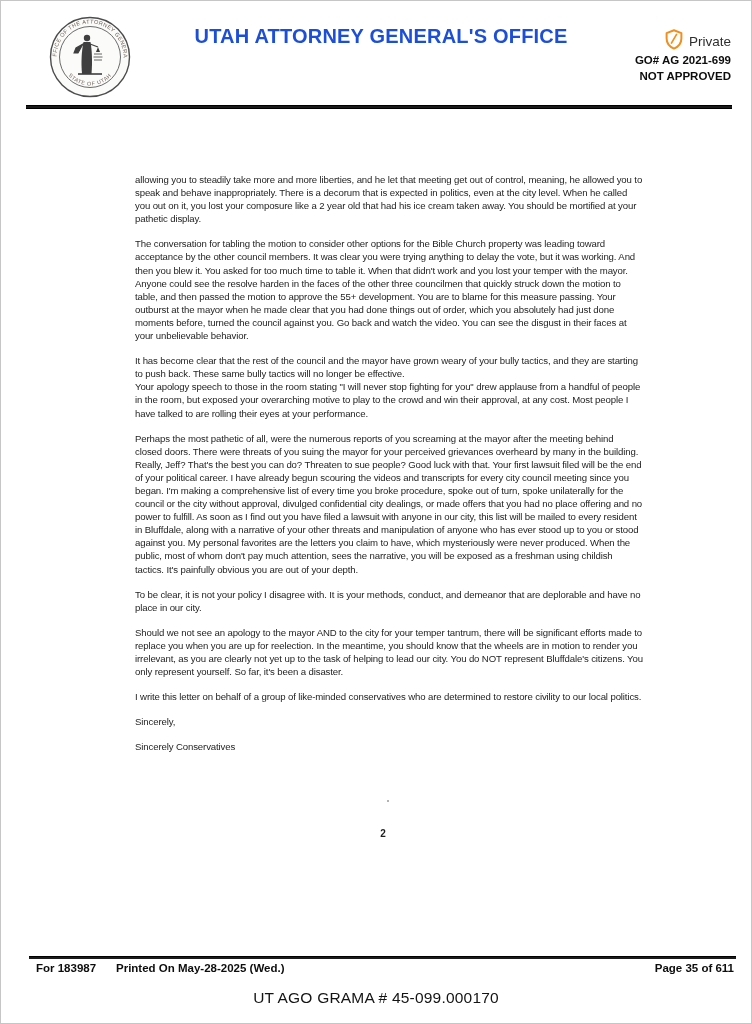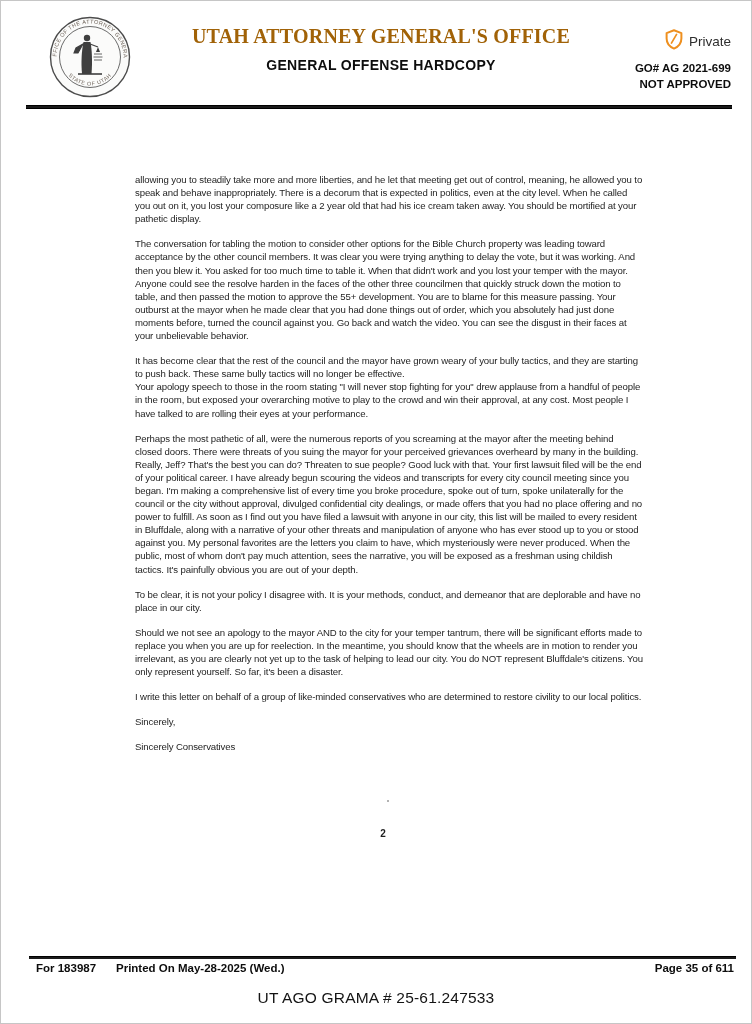--- a/index.html
+++ b/index.html
@@ -8,27 +8,27 @@
     width:750px;height:1022px;
     border:1px solid #c6c6c6;
     background:#ffffff;
     font-family:"Liberation Sans", sans-serif;
     color:#111;
     overflow:hidden;
   }
   
   .seal-wrap{position:absolute;left:46px;top:12px;width:86px;height:88px;}
   .title-block{position:absolute;left:140px;right:130px;top:24px;text-align:center;}
-  .agency-title{font-size:20px;font-weight:bold;letter-spacing:.2px;color:#a16207;margin:0 0 9px 0;font-family:Liberation Serif, serif;}
+  .agency-title{font-size:20px;font-weight:bold;letter-spacing:.2px;color:#1d4ed8;margin:0 0 9px 0;}
   .report-type{font-size:14px;font-weight:bold;letter-spacing:.3px;color:#0d0d0d;margin:0 0 7px 0;}
   .report-subtype{font-size:12px;font-weight:bold;letter-spacing:.2px;color:#0d0d0d;margin:0;}
   .right-block{position:absolute;right:20px;top:28px;text-align:right;}
   .private-row{display:flex;justify-content:flex-end;align-items:center;gap:6px;}
   .private-label{font-size:13.5px;color:#2e2e2e;}
-  .go-number{font-size:11.5px;font-weight:bold;margin-top:8px;color:#0d0d0d;}
+  .go-number{font-size:11.5px;font-weight:bold;margin-top:0;color:#0d0d0d;}
   .approval-status{font-size:11.5px;font-weight:bold;margin-top:4px;color:#0d0d0d;}
   .rule-top{position:absolute;left:25px;top:104px;width:706px;height:4px;background:#1a1a1a;border-top:1px solid #000;border-bottom:1px solid #000;box-sizing:border-box;}
   
   .letter-body{
     position:absolute;left:134px;top:172px;width:508px;
     font-size:9.6px;line-height:13.1px;letter-spacing:-0.12px;
     color:#1e1e1e;
   }
   .letter-body p.para{margin:0 0 12px 0;white-space:pre-line;}
   .closing{margin:0 0 19px 0;}
@@ -71,21 +71,20 @@
       <path d="M43,31 L51,34" stroke="#3f3f3f" stroke-width="1.2" fill="none"></path>
       <path d="M51,34 l-2,5 l4,0 z" fill="#3f3f3f"></path>
       <path d="M36,31 L29,35 l-2,5 l4,0 z" stroke="#3f3f3f" stroke-width="1.1" fill="#3f3f3f"></path>
       <path d="M47,41 h8 M46.5,44 h9 M47,47 h8" stroke="#555" stroke-width="0.9"></path>
       <path d="M31,61 h24" stroke="#3f3f3f" stroke-width="1.6"></path>
     </svg>
   </div>
 
   <div class="title-block">
     <div class="agency-title">UTAH ATTORNEY GENERAL'S OFFICE</div>
-    <div class="report-type">GENERAL OFFENSE HARDCOPY</div>
   </div>
 
   <div class="right-block">
     <div class="private-row">
       <span>
         <svg width="18" height="21" viewBox="0 0 19 22" xmlns="http://www.w3.org/2000/svg">
           <path d="M9.5,1.2 L17.3,4.2 V10 C17.3,15.2 13.9,18.8 9.5,20.6 C5.1,18.8 1.7,15.2 1.7,10 V4.2 Z" fill="#ffffff" stroke="#EE8F1E" stroke-width="2.1" stroke-linejoin="round"></path>
           <path d="M6.8,14.8 L12.2,5.6" stroke="#EE8F1E" stroke-width="1.8" stroke-linecap="round"></path>
         </svg>
       </span>
@@ -113,15 +112,15 @@
 
   <div class="scan-dot"></div>
   <div class="letter-page-num">2</div>
 
   <div class="rule-bottom"></div>
   <div class="footer-row">
     <span class="footer-case-ref">For 183987</span>
     <span class="footer-printed">Printed On May-28-2025  (Wed.)</span>
     <span class="footer-page-info">Page 35 of 611</span>
   </div>
-  <div class="grama-line">UT AGO GRAMA # 25-61.247533</div>
+  <div class="grama-line">UT AGO GRAMA # 45-099.000170</div>
 
 </div>
 
 </body></html>

